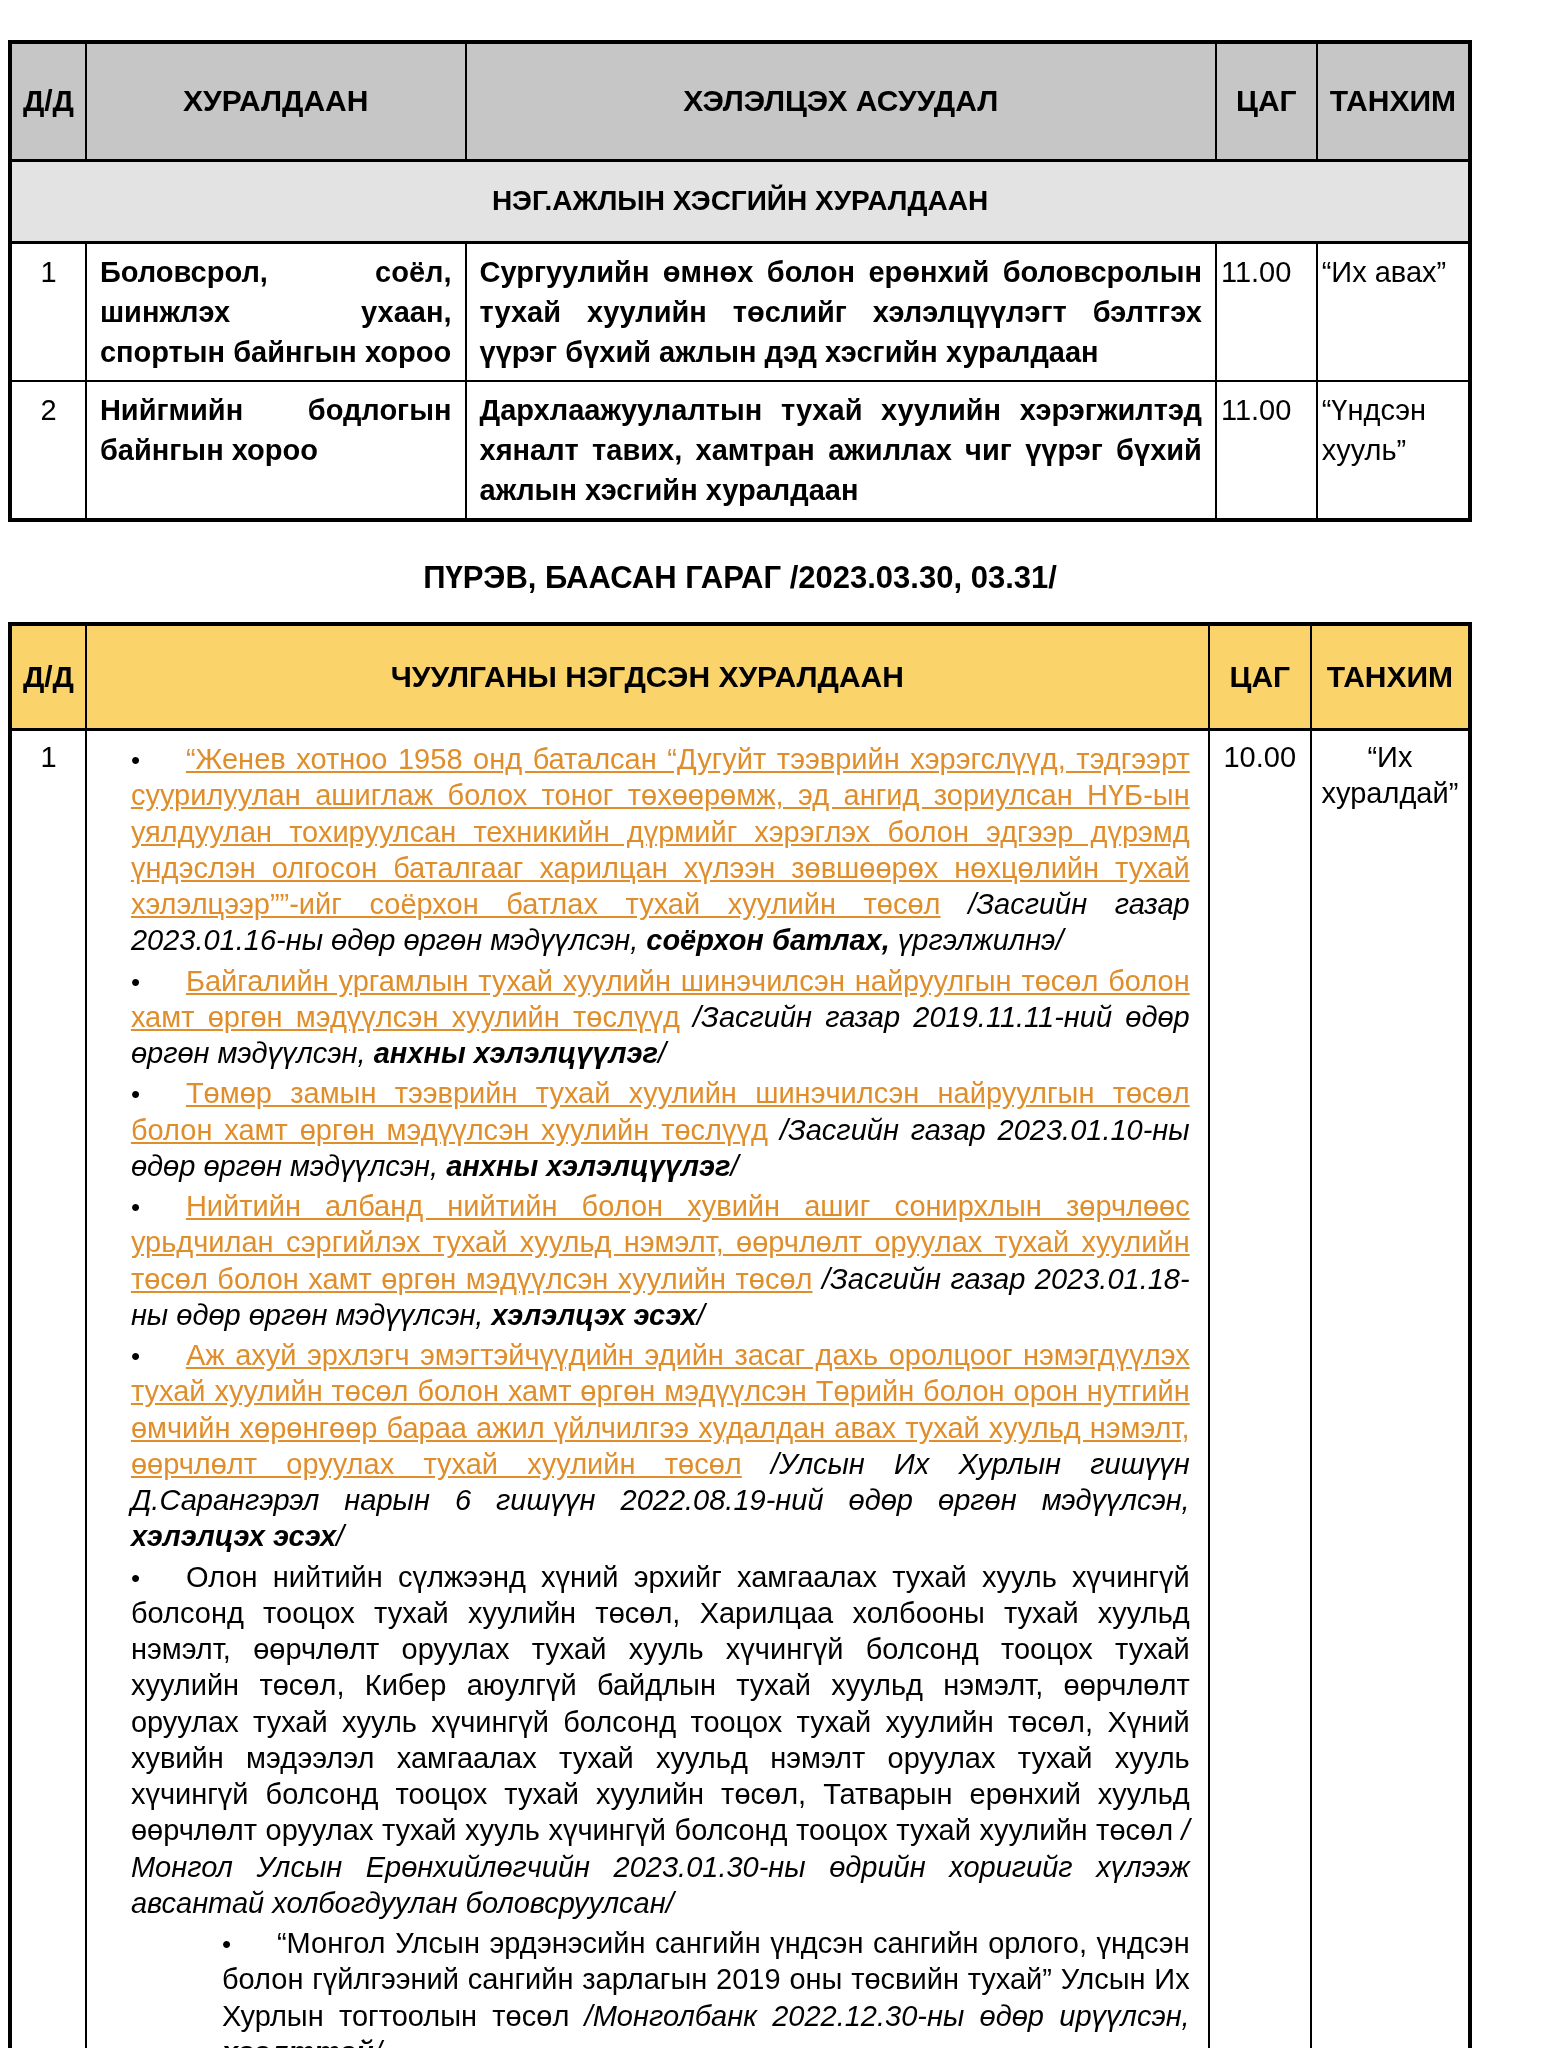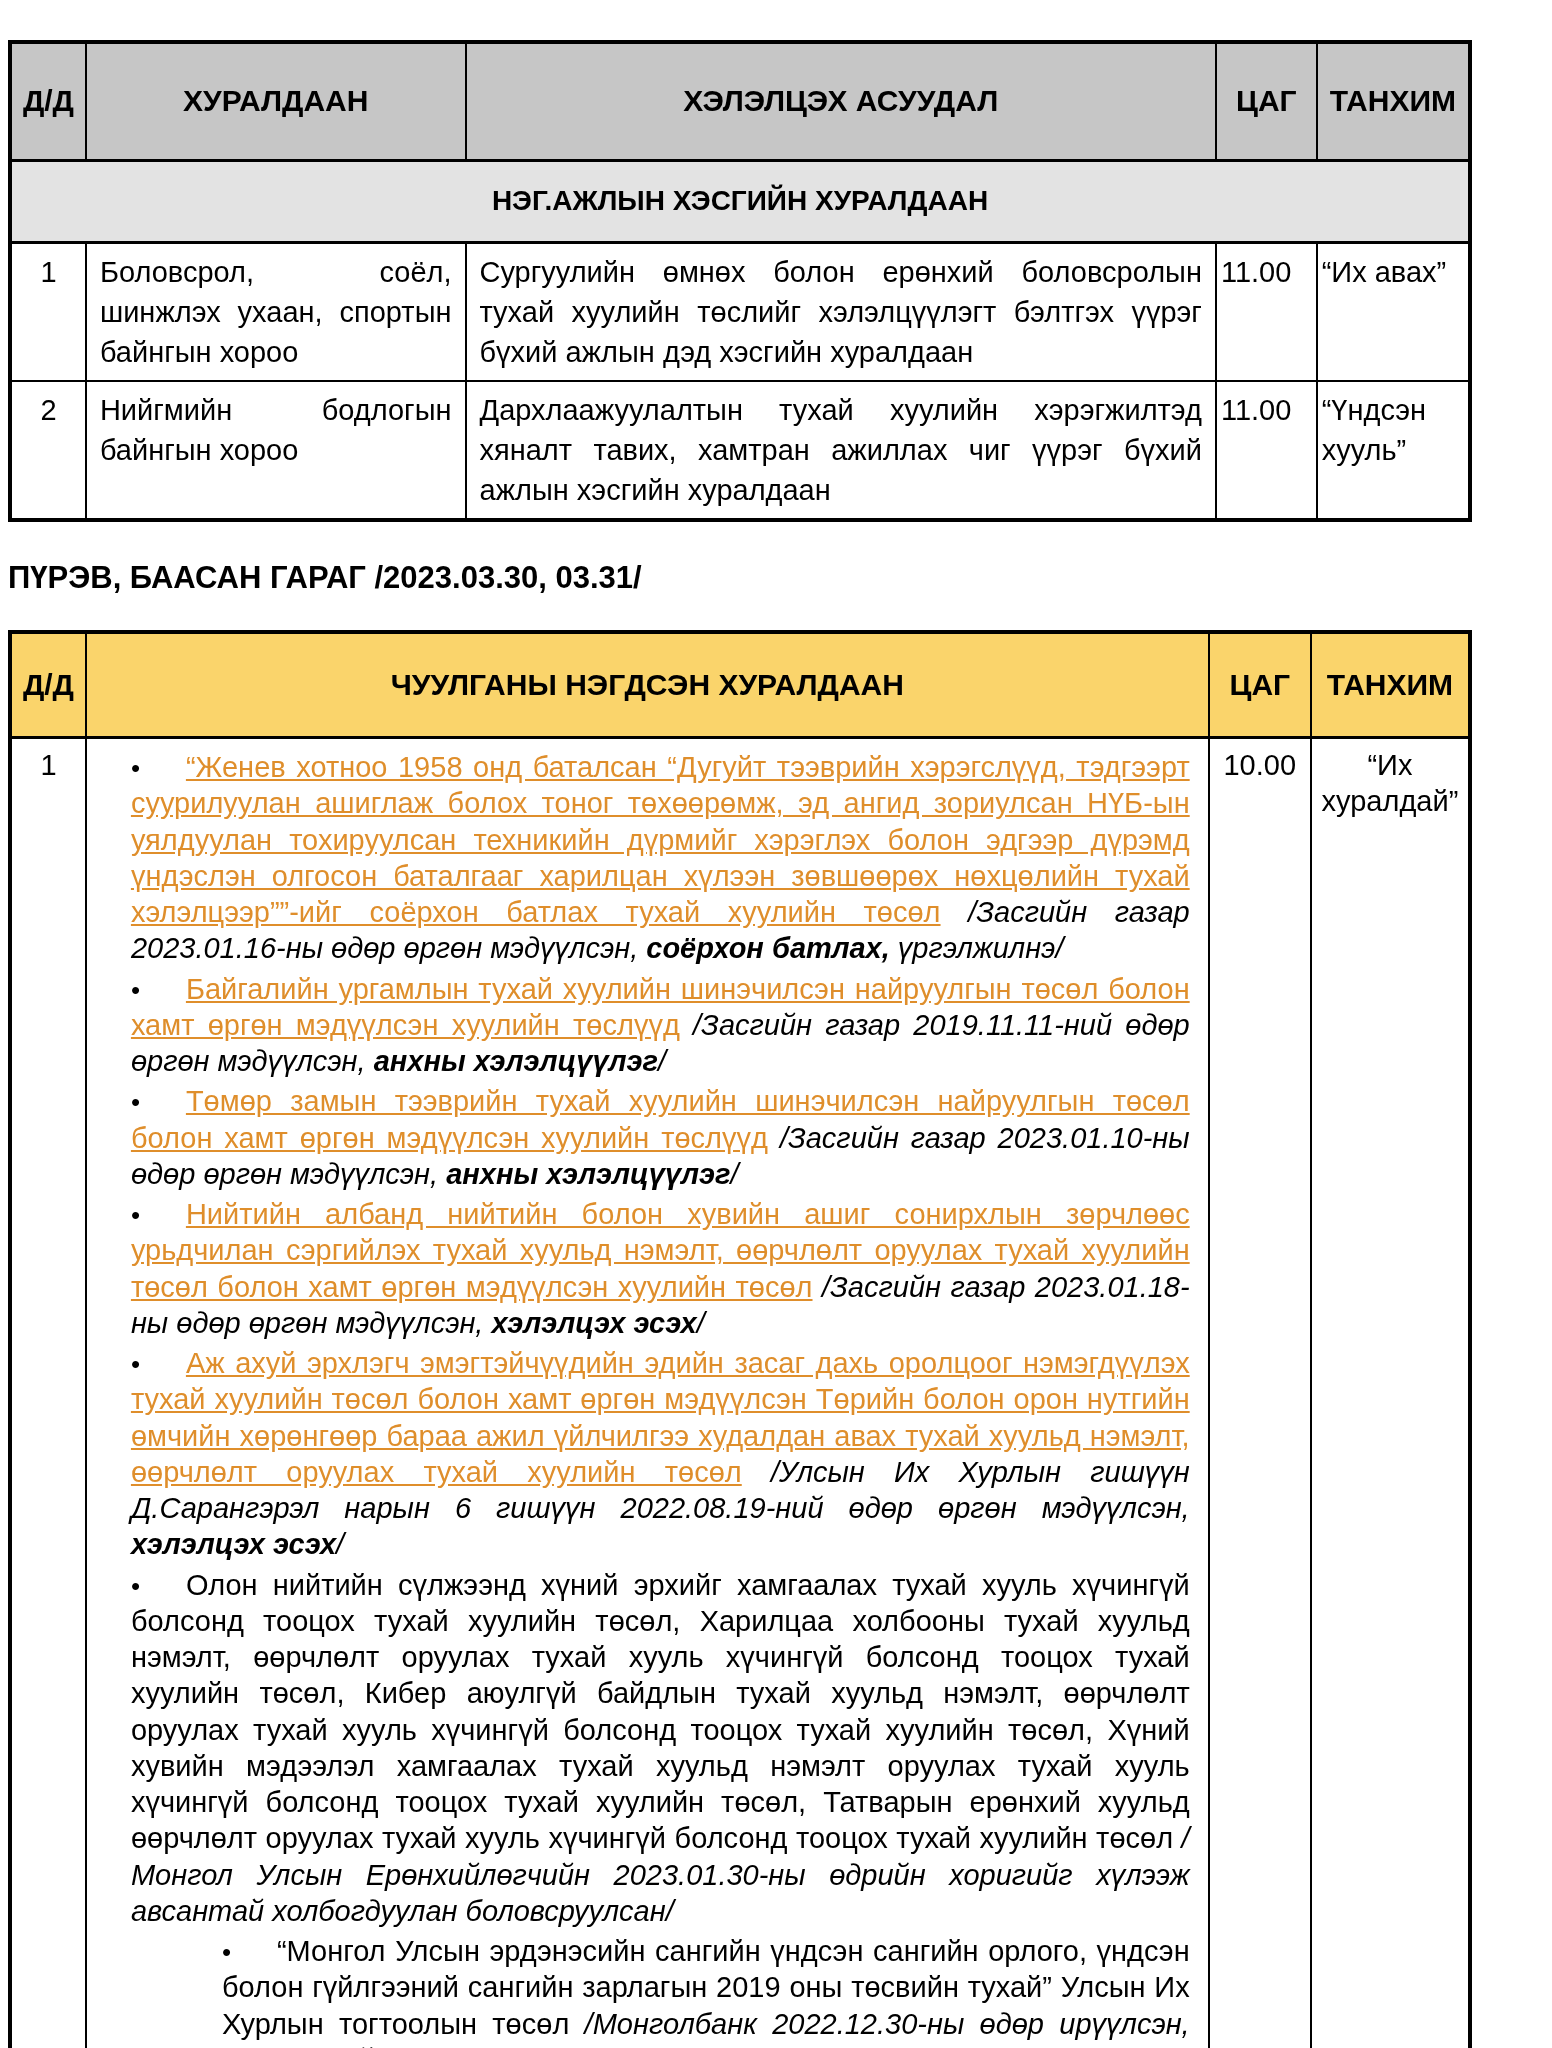--- a/index.html
+++ b/index.html
@@ -23,27 +23,27 @@
     border-bottom:3px solid #000;
   }
   .t1 .section td{
     background:#E3E3E3;
     height:82px;vertical-align:middle;
     font-weight:bold;font-size:28px;text-align:center;
     border-bottom:3px solid #000;
   }
   .t1 td{font-size:29px;line-height:1.38;padding:8px 13px;}
   .t1 td.num,.t2 td.num{text-align:center;padding:8px 2px;}
-  .t1 td.cell-just{text-align:justify;}
+  .t1 td.cell-just{text-align:justify;font-weight:bold;}
   .t1 td.time,.t1 td.room{text-align:left;padding:8px 4px;}
 
   
   .mid-heading{
-    margin:38px 0 34px 0;
-    font-weight:bold;font-size:31px;
+    margin:38px 0 26px 0;
+    text-align:center;font-weight:bold;font-size:31px;
   }
 
   
   .t2 th{
     background:#FAD46B;
     height:106px;vertical-align:middle;
     font-weight:bold;font-size:30px;text-align:center;
     border-bottom:3px solid #000;
   }
   .t2 td{font-size:29px;line-height:1.25;padding:8px 4px;}

